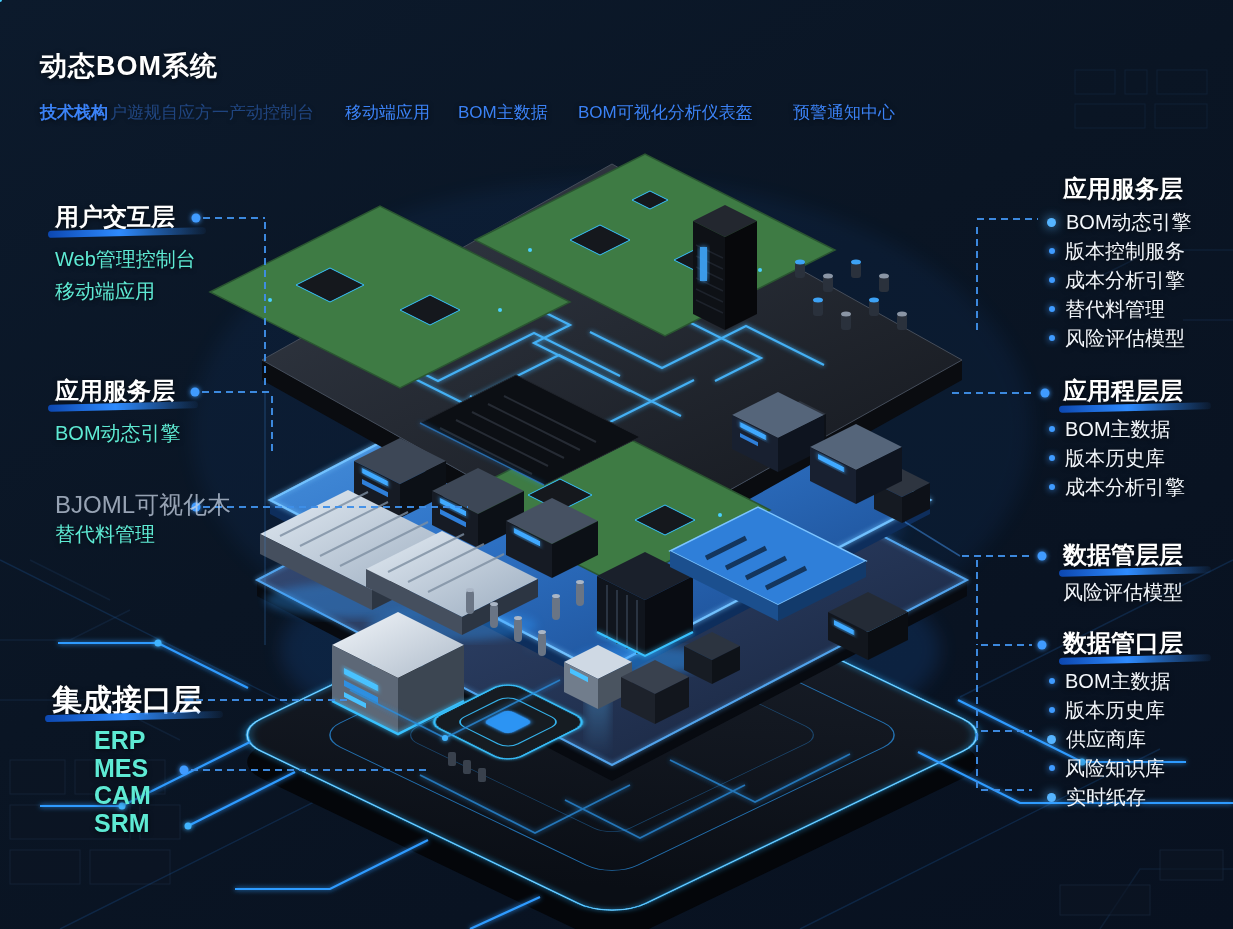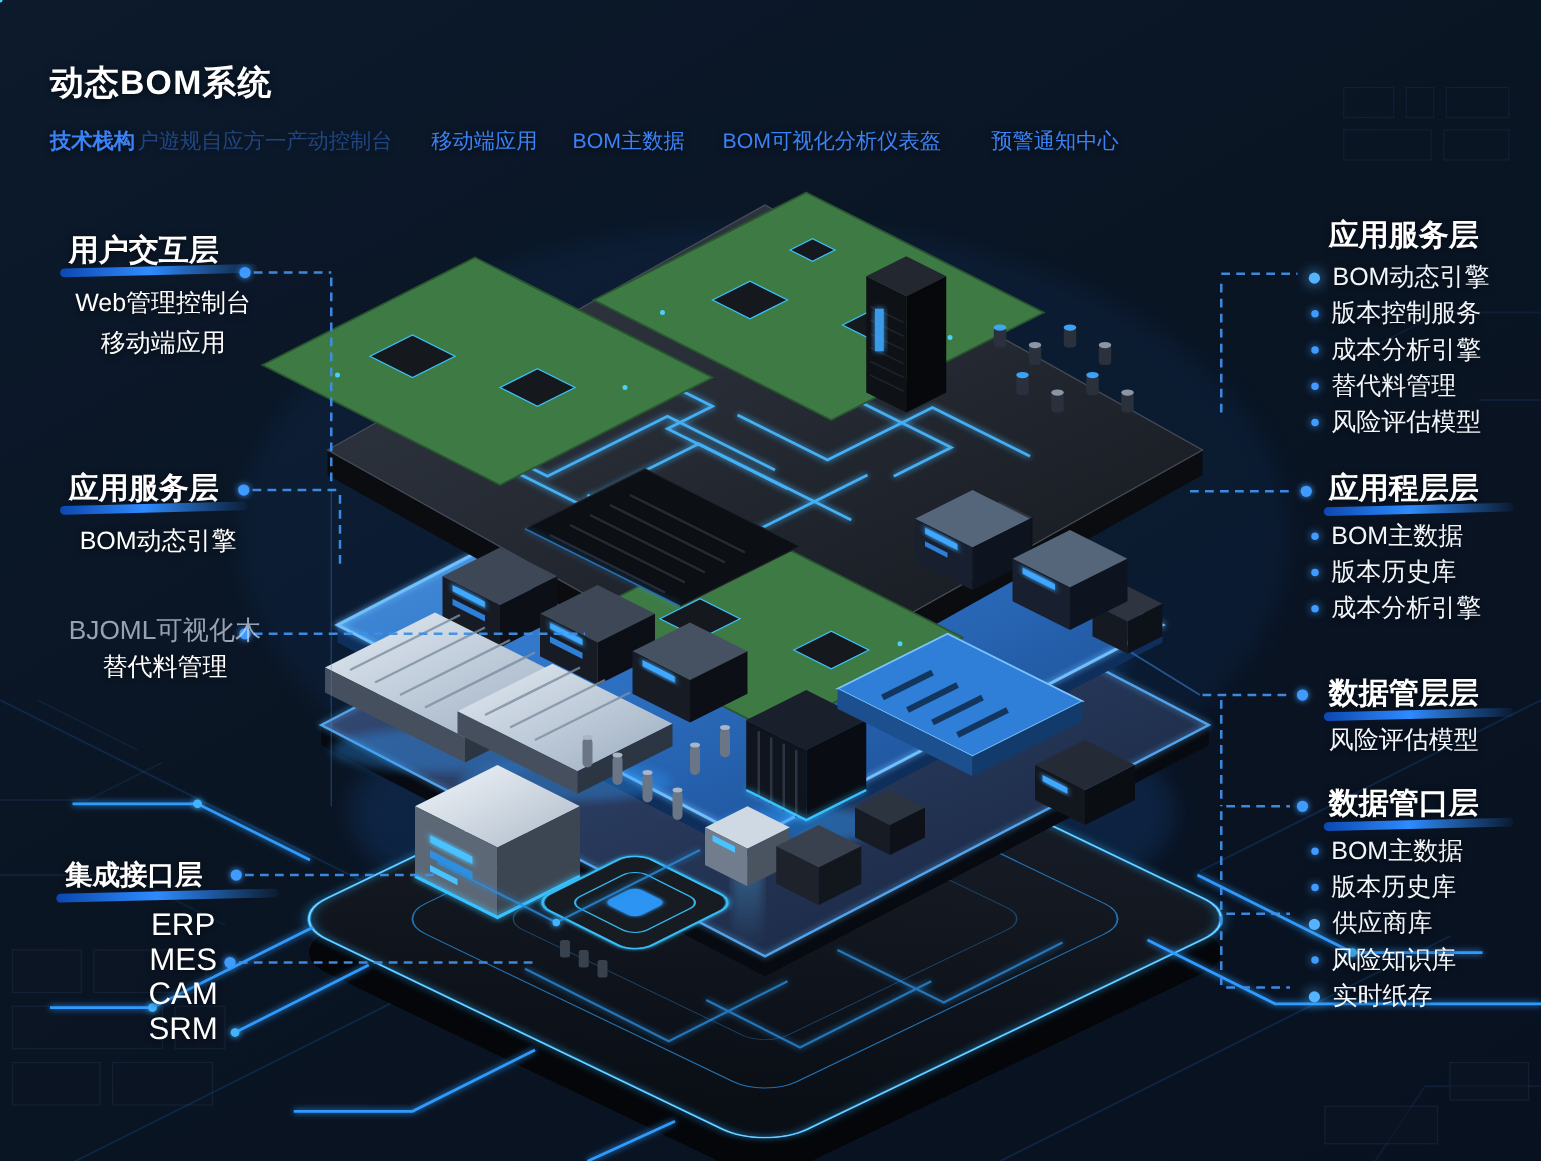--- a/index.html
+++ b/index.html
@@ -9,26 +9,26 @@
     font-family:"Liberation Sans","DejaVu Sans",sans-serif;color:#fff;
   }
   .art{position:absolute;left:0;top:0;z-index:1;}
   .txt{position:absolute;z-index:2;white-space:nowrap;text-shadow:0 1px 5px rgba(0,0,0,.65);}
   .h1{left:40px;top:30px;font-size:27px;font-weight:bold;letter-spacing:1px;}
   .sub{top:101px;font-size:17px;color:#3b82f6;font-weight:500;}
   .sub.bold{font-weight:700;}
   .ghost{opacity:.42;filter:blur(.4px);font-weight:400;}
   .lgroup{position:absolute;z-index:2;}
   .ltitle{font-size:24px;font-weight:bold;line-height:30px;text-shadow:0 1px 5px rgba(0,0,0,.65);}
-  .ltitle.big{font-size:22px;line-height:32px;}
+  .ltitle.big{font-size:30px;line-height:32px;}
   .swoosh{height:7px;border-radius:6px;margin:-3px 0 7px -7px;transform:rotate(-1.4deg);
     background:linear-gradient(90deg,#0c47b0,#2e8bff 45%,rgba(46,139,255,0.05));}
-  .litem{font-size:20px;line-height:32px;color:#ffffff;text-shadow:0 1px 5px rgba(0,0,0,.65);text-align:center;}
-  .gtitle{font-size:21px;line-height:26px;color:#cdd9ea;opacity:.72;filter:blur(.3px);}
-  .biglist .litem{font-size:25px;line-height:27.5px;margin-left:18px;font-weight:400;}
+  .litem{font-size:20px;line-height:32px;color:#5eead4;text-shadow:0 1px 5px rgba(0,0,0,.65);}
+  .gtitle{font-size:24px;line-height:26px;color:#cdd9ea;opacity:.72;filter:blur(.3px);}
+  .biglist .litem{font-size:25px;line-height:27.5px;margin-left:42px;font-weight:700;}
   .rgroup{position:absolute;z-index:2;width:230px;}
   .rtitle{font-size:24px;font-weight:bold;line-height:30px;padding-left:16px;text-shadow:0 1px 5px rgba(0,0,0,.65);}
   .rgroup .swoosh{margin:-2px 0 4px 12px;width:152px;}
   .ritem{display:flex;align-items:center;margin-top:7px;}
   .dot{width:6px;height:6px;border-radius:50%;background:#3f9bff;box-shadow:0 0 7px #3f9bff;margin:0 10px 0 2px;flex:none;}
   .dot.big{width:9px;height:9px;background:#55b4ff;box-shadow:0 0 11px #55b4ff;margin-left:0;}
   .rtext{font-size:20px;line-height:22px;color:#f2f6fb;text-shadow:0 1px 5px rgba(0,0,0,.65);}
   .nobullet{padding-left:16px;margin-top:6px;}
 </style>
 </head>
@@ -420,21 +420,21 @@
 </svg>
 
 <h1 class="txt h1">动态BOM系统</h1>
 <span class="txt sub bold" style="left:40px">技术栈构</span>
 <span class="txt sub ghost" style="left:110px">户遊规自应方一产动控制台</span>
 <span class="txt sub" style="left:345px">移动端应用</span>
 <span class="txt sub" style="left:458px">BOM主数据</span>
 <span class="txt sub" style="left:578px">BOM可视化分析仪表盔</span>
 <span class="txt sub" style="left:793px">预警通知中心</span>
 
-<div class="lgroup" style="left:55px;top:186px">
+<div class="lgroup" style="left:55px;top:202px">
   <div class="ltitle">用户交互层</div>
   <div class="swoosh" style="width:158px"></div>
   <div class="litem">Web管理控制台</div>
   <div class="litem">移动端应用</div>
 </div>
 
 <div class="lgroup" style="left:55px;top:376px">
   <div class="ltitle">应用服务层</div>
   <div class="swoosh" style="width:150px"></div>
   <div class="litem">BOM动态引擎</div>

